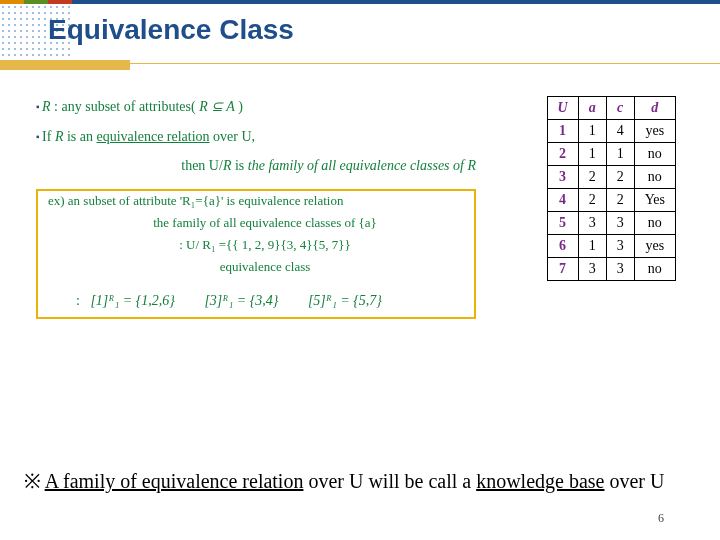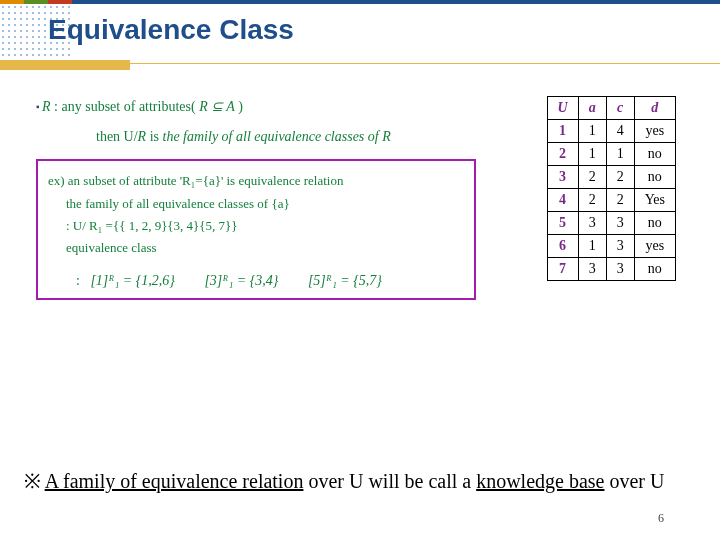--- a/index.html
+++ b/index.html
@@ -32,29 +32,29 @@
     position: absolute; top: 60px; left: 0; right: 0;
   }
   .underline .gold { position: absolute; left: 0; width: 130px; height: 10px; background: #e6b84a; }
   .underline .thin { position: absolute; top: 3px; left: 0; right: 0; height: 1px; background: #e6b84a; }
   .content {
     position: absolute; top: 96px; left: 36px; width: 440px;
     font-size: 14px; color: #15803d; line-height: 1.55;
   }
   .bullet { margin-bottom: 8px; padding-left: 14px; text-indent: -14px; }
   .bullet::before { content: "▪  "; color: #2b4f72; font-size: 10px; position: relative; top: -1px; }
-  .indent { margin-left: 60px; }
+  .indent { margin-left: 60px; text-align: right; }
   .ital { font-style: italic; }
   .udash { text-decoration: underline; }
   .exbox {
-    margin-top: 12px; border: 2px solid #a21caf; padding: 10px 10px 6px 10px;
+    margin-top: 12px; border: 2px solid #eab308; padding: 0 10px 6px 10px;
     font-size: 13px;
   }
   .exbox .line { margin-bottom: 2px; }
-  .exbox .ind1 { margin-left: 18px; }
+  .exbox .ind1 { margin-left: 18px; text-align: center; }
   .eqimg-row { margin-top: 12px; margin-left: 28px; font-size: 14px; }
   .eqimg-row .cell { display: inline-block; margin-right: 26px; }
   .table {
     position: absolute; top: 96px; right: 44px;
     border-collapse: collapse;
     font-size: 14px;
   }
   .table th, .table td {
     border: 1px solid #000; padding: 3px 10px;
     text-align: center; font-weight: normal;
@@ -82,20 +82,23 @@
 <div class="dotband"></div>
 <div class="title">Equivalence Class</div>
 <div class="underline">
   <div class="gold"></div>
     <div class="thin"></div>
 </div>
 
 <div class="content">
   <div class="bullet">
     <span class="ital">R</span><span>  : any subset of attributes(  </span><span class="inline-math">R ⊆ A</span><span>  )</span>
+  </div>
+  <div class="bullet">
+    <span>If </span><span class="ital">R</span><span> is an </span><span class="udash">equivalence relation</span><span> over U,</span>
   </div>
   <div class="indent">
     <span>then U/</span><span class="ital">R</span><span> is </span><span class="ital">the family of all equivalence classes of R</span>
   </div>
 
   <div class="exbox">
     <div class="line">ex) an subset of attribute 'R₁={a}' is equivalence relation</div>
     <div class="line ind1">the family of all equivalence classes of {a}</div>
     <div class="line ind1">: U/ R₁ ={{ 1, 2, 9}{3, 4}{5, 7}}</div>
     <div class="line ind1">equivalence class</div>

